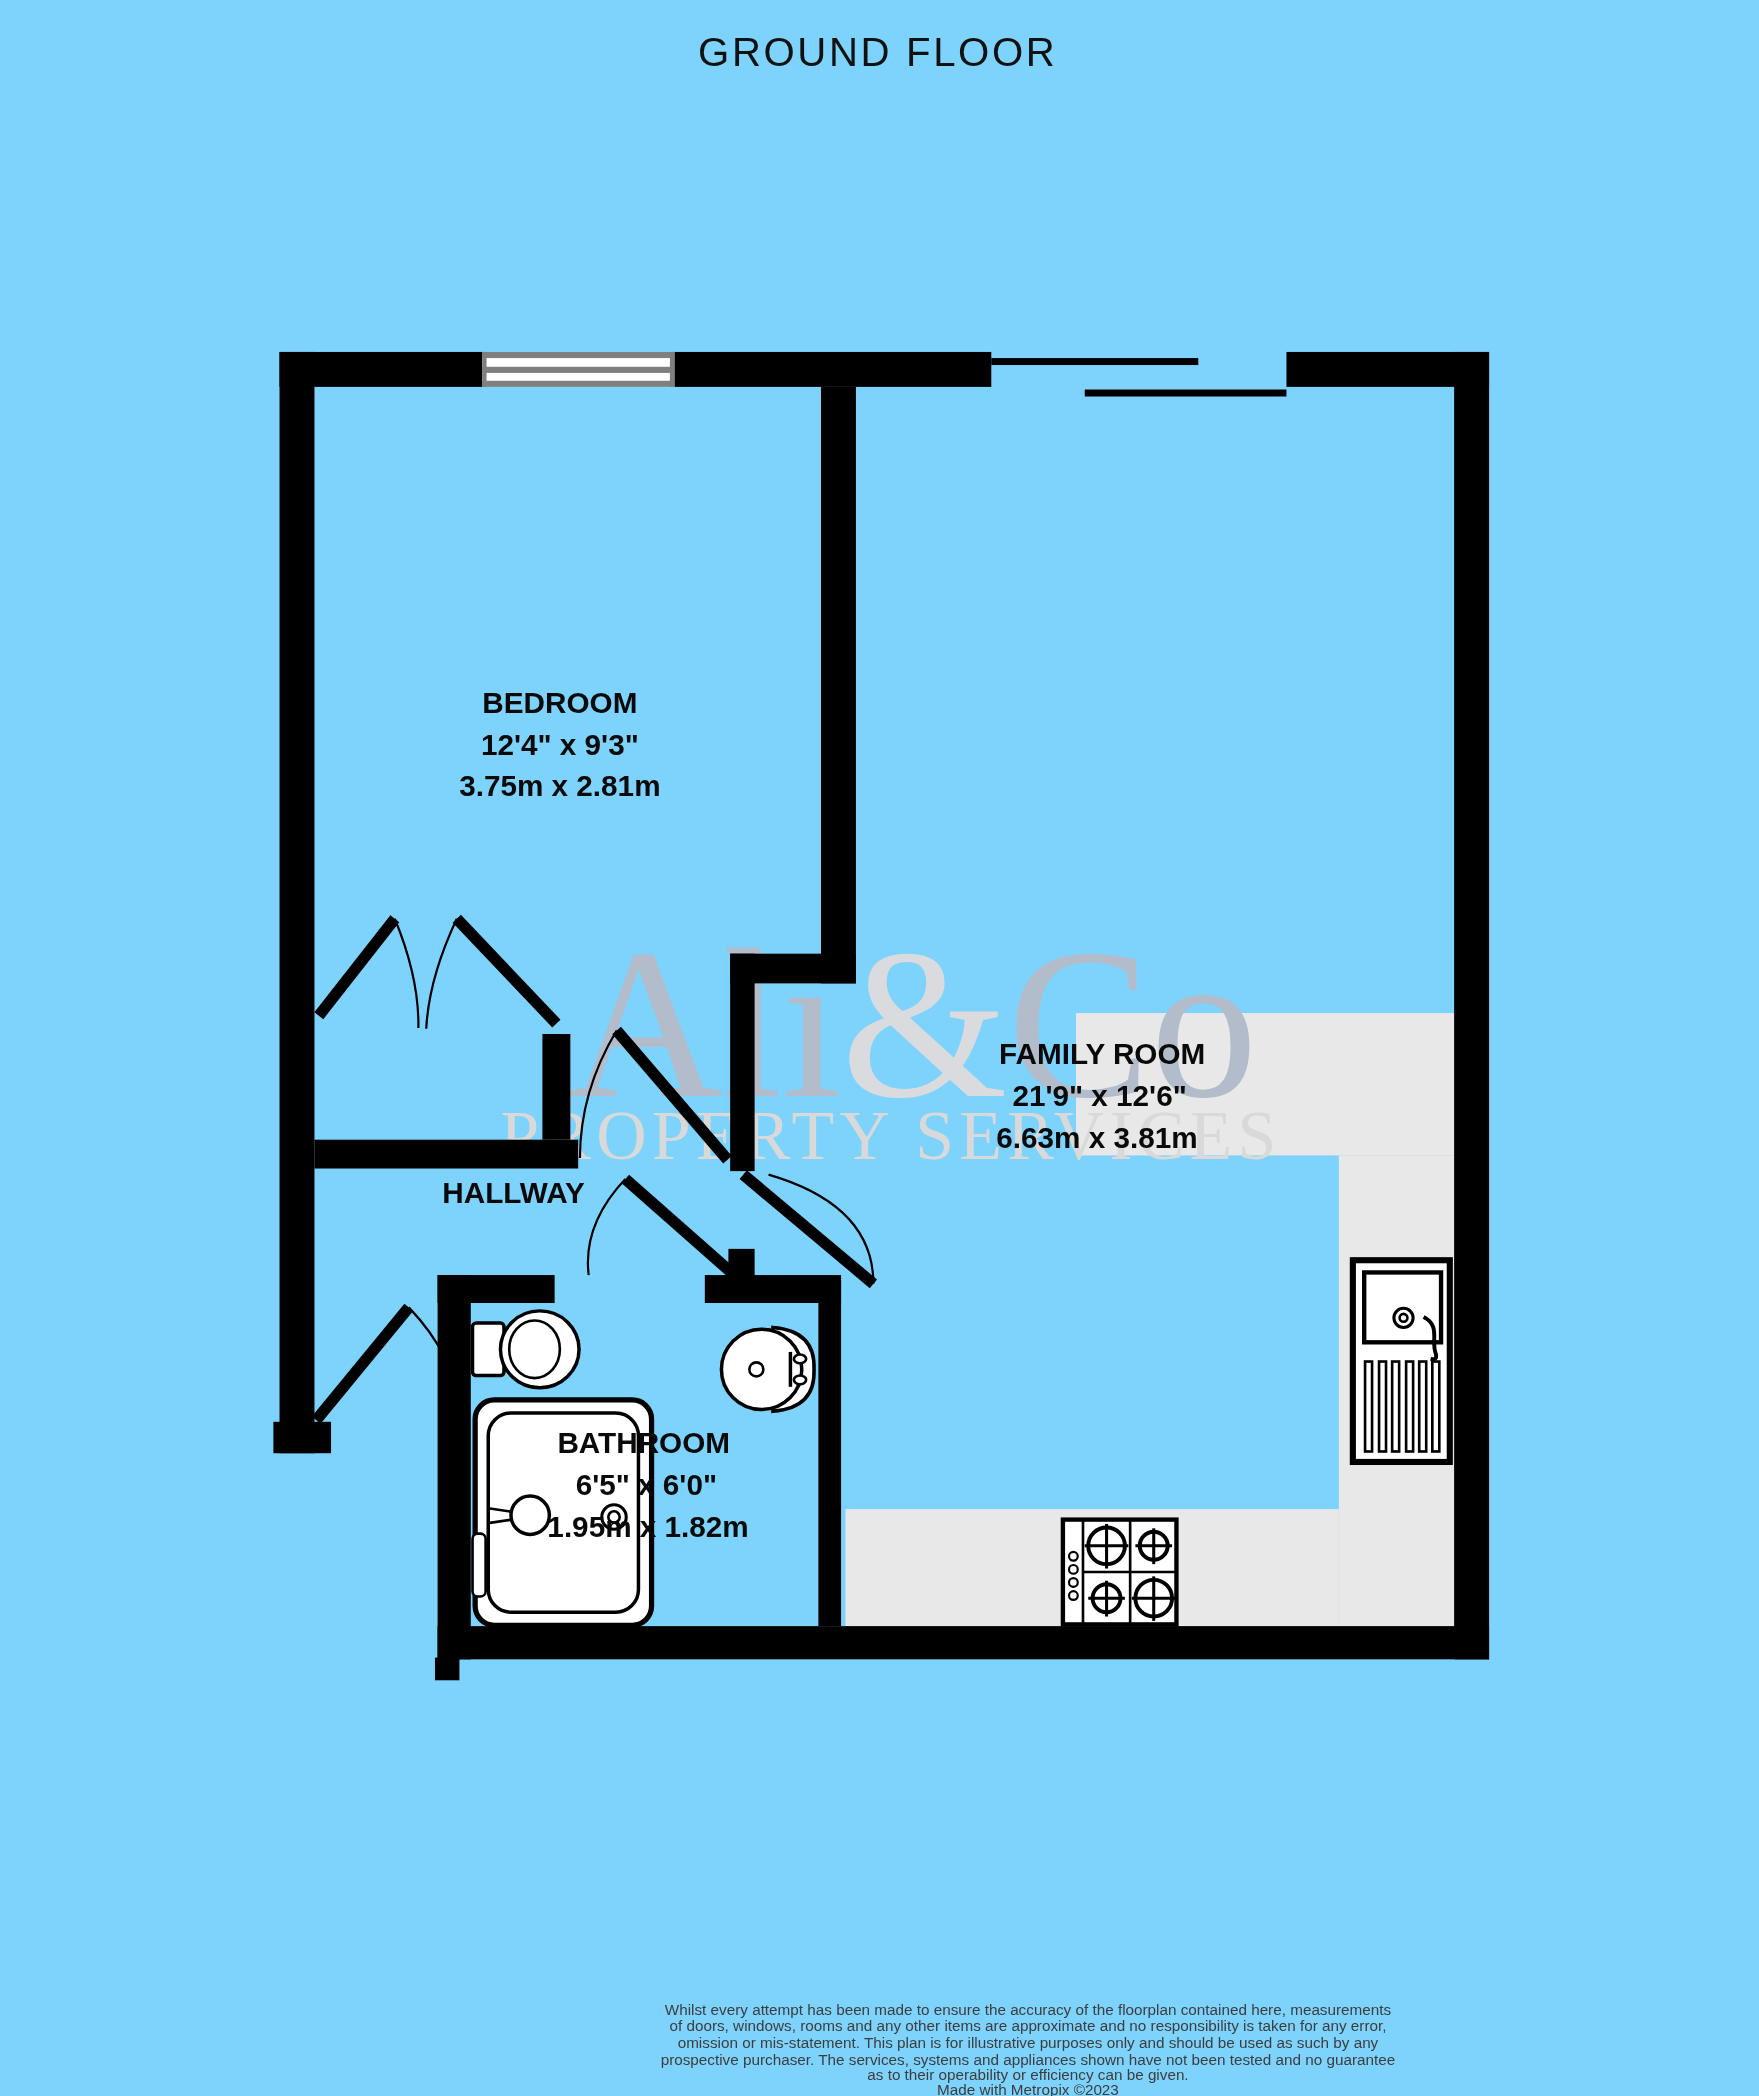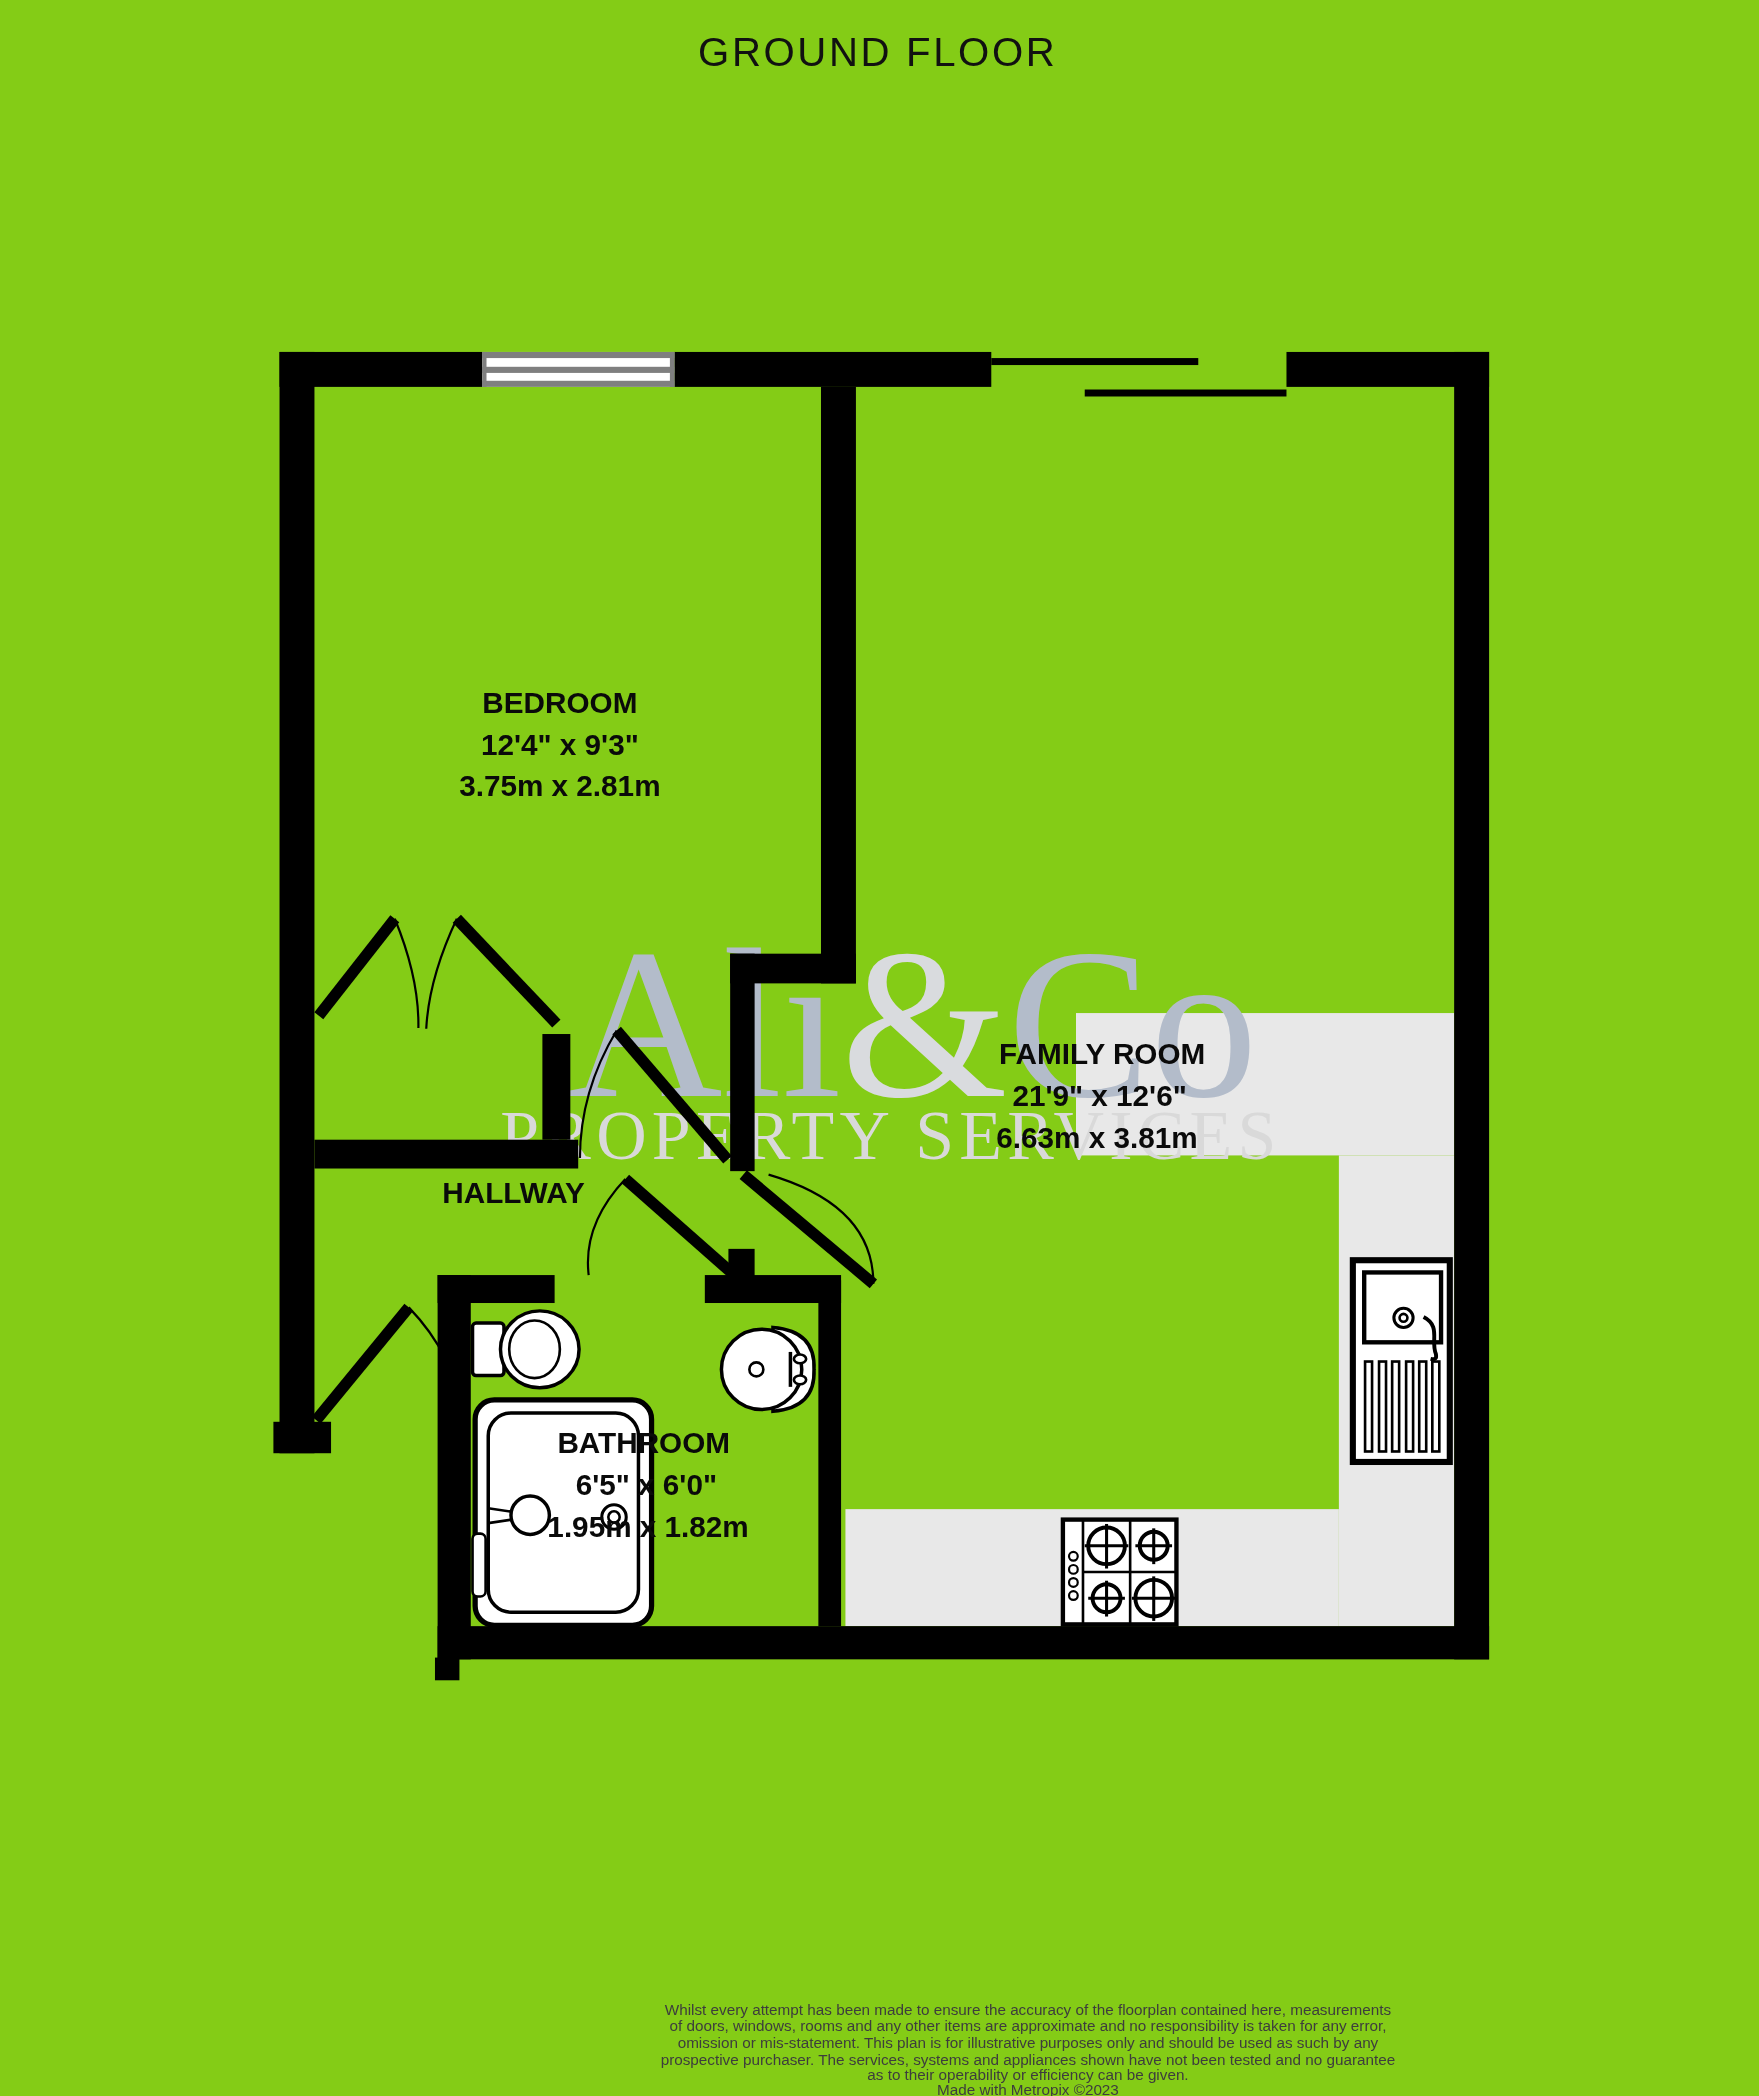--- a/index.html
+++ b/index.html
@@ -1,16 +1,16 @@
 <!DOCTYPE html>
 <html style="font-size:14px"><head>
 <meta charset="utf-8">
 <style>
   html,body{margin:0;padding:0;background:#ffffff;}
-  .stage{position:relative;width:1759px;height:2096px;background:#84cc16;overflow:hidden;
+  .stage{position:relative;width:1759px;height:2096px;background:#7dd3fc;overflow:hidden;
          font-family:"Liberation Sans",sans-serif;}
   svg{position:absolute;left:0;top:0;}
   .wall{fill:#000000;}
   .thinline{fill:#000000;}
   .fix{stroke:#000000;fill:#ffffff;}
   .fixline{stroke:#000000;fill:none;}
   .leaf{stroke:#000000;stroke-width:13;fill:none;}
   .arc{stroke:#000000;stroke-width:2.5;fill:none;}
   .title-text{font:46px "Liberation Sans",sans-serif;letter-spacing:3px;fill:#111111;text-anchor:middle;}
   .room-label{font:bold 34px "Liberation Sans",sans-serif;fill:#0a0a0a;text-anchor:middle;}

